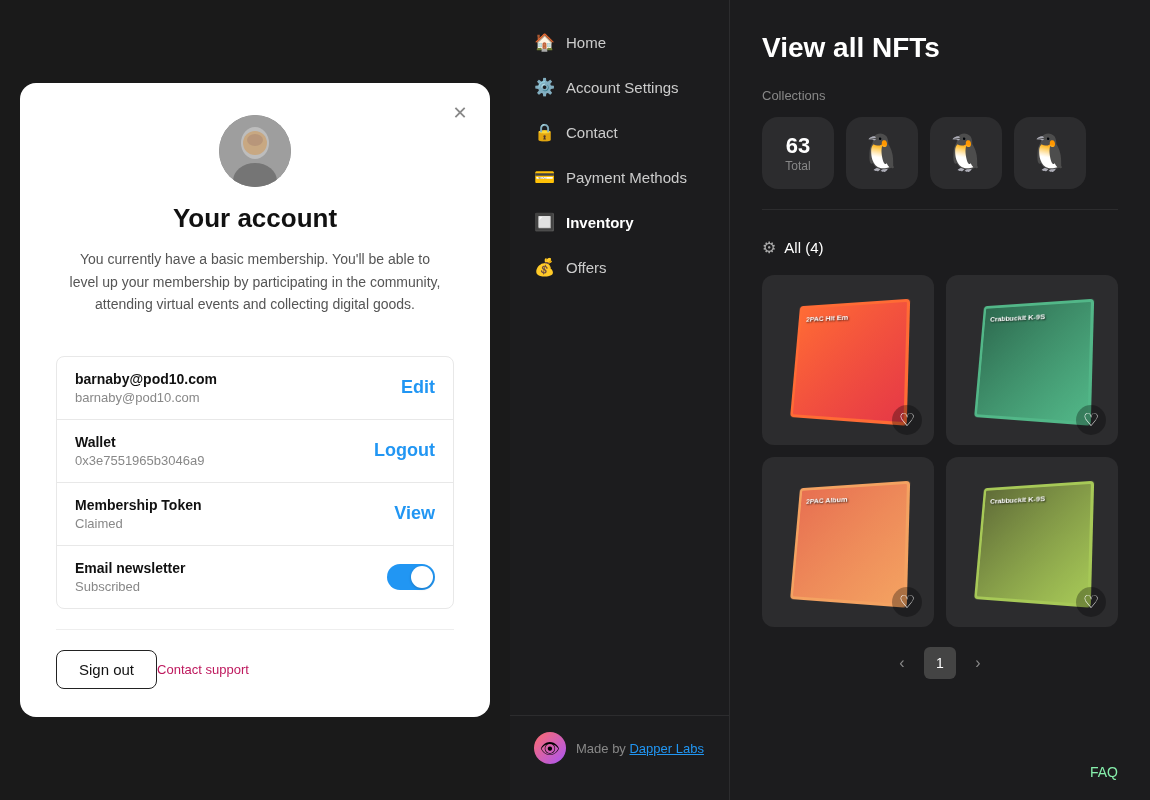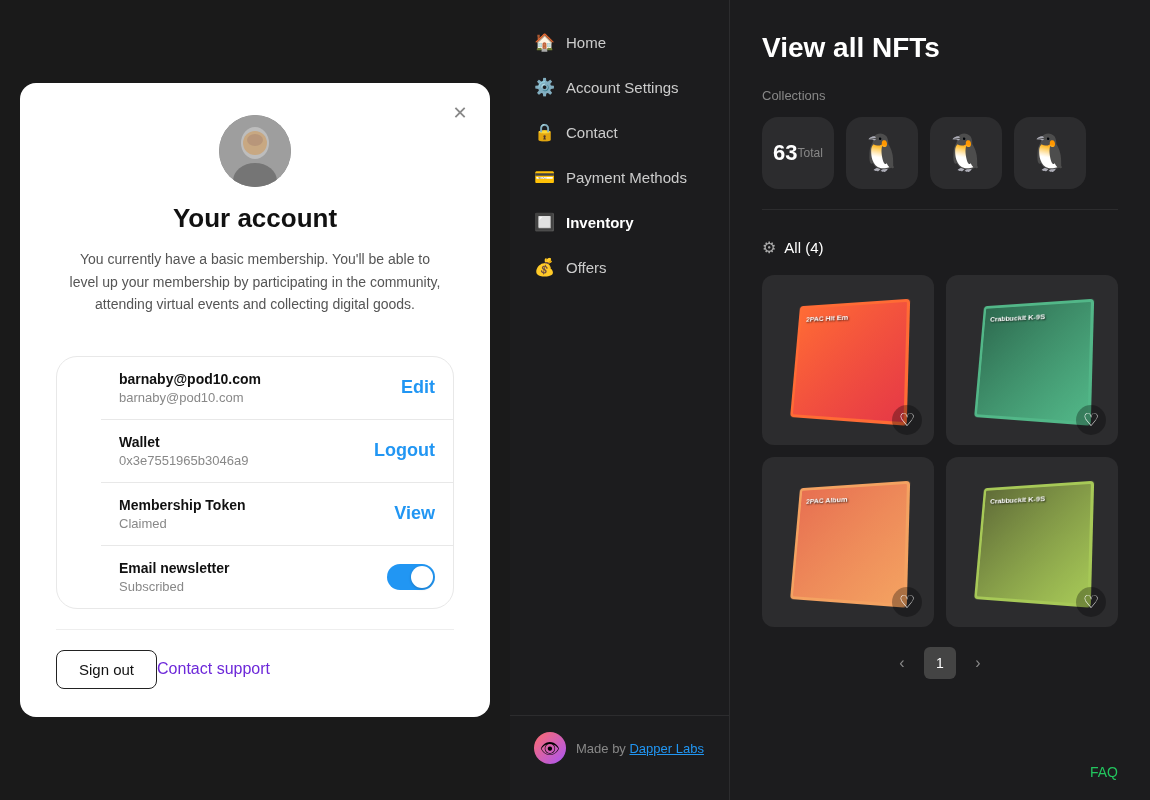--- a/index.html
+++ b/index.html
@@ -73,24 +73,23 @@
     .modal-desc {
       text-align: center;
       font-size: 14px;
       color: #555;
       line-height: 1.6;
       margin-bottom: 40px;
       padding: 0 8px;
     }
     .modal-rows {
       border: 1px solid #e8e8e8;
-      border-radius: 21px;
+      border-radius: 8px;
       overflow: hidden;
       margin-bottom: 20px;
-      padding-left: 44px;
     }
     .modal-row {
       padding: 14px 18px;
       display: flex;
       align-items: center;
       justify-content: space-between;
       border-bottom: 1px solid #e8e8e8;
     }
     .modal-row:last-child {
       border-bottom: none;
@@ -153,22 +152,22 @@
       border-radius: 8px;
       padding: 10px 22px;
       font-size: 15px;
       font-weight: 500;
       color: #111;
       cursor: pointer;
     }
     .btn-contact {
       background: none;
       border: none;
-      color: #6d28d9;
-      font-size: 16px;
+      color: #be185d;
+      font-size: 13px;
       font-weight: 500;
       cursor: pointer;
     }
 
     
     .right-panel {
       flex: 1;
       background: #1c1c1e;
       display: flex;
       flex-direction: column;
@@ -268,21 +267,21 @@
       margin-bottom: 28px;
       padding-bottom: 20px;
       border-bottom: 1px solid #2c2c2e;
     }
     .total-badge {
       width: 72px;
       height: 72px;
       border-radius: 16px;
       background: #2c2c2e;
       display: flex;
-      flex-direction: row;
+      flex-direction: column;
       align-items: center;
       justify-content: center;
     }
     .total-num {
       font-size: 22px;
       font-weight: 700;
       color: #fff;
     }
     .total-text {
       font-size: 12px;
@@ -402,21 +401,21 @@
       height: 28px;
       display: flex;
       align-items: center;
       justify-content: center;
     }
 
     .faq-link {
       position: absolute;
       bottom: 20px;
       right: 32px;
-      color: #22c55e;
+      color: #86efac;
       font-size: 14px;
       cursor: pointer;
     }
   </style>
 </head>
 <body>
 
 <div class="modal-overlay">
   <div class="modal">
     <button class="modal-close">✕</button>

